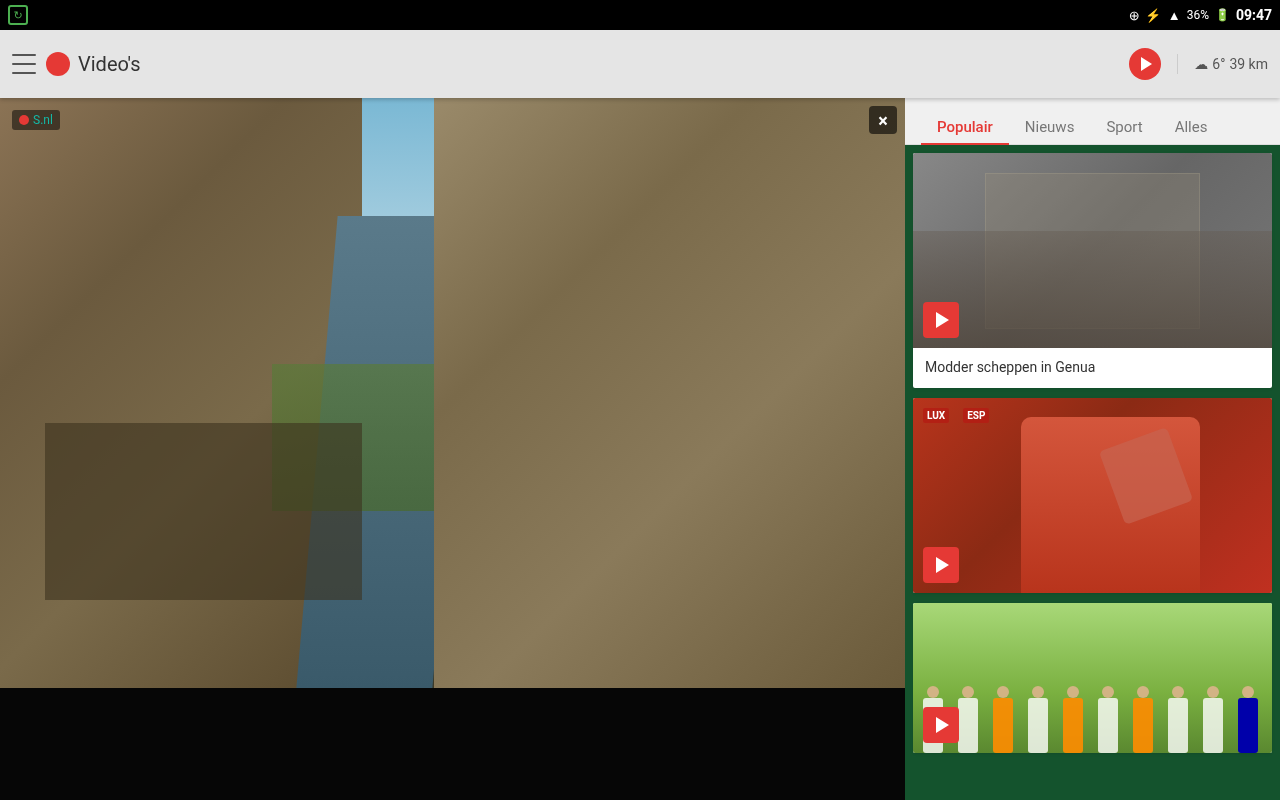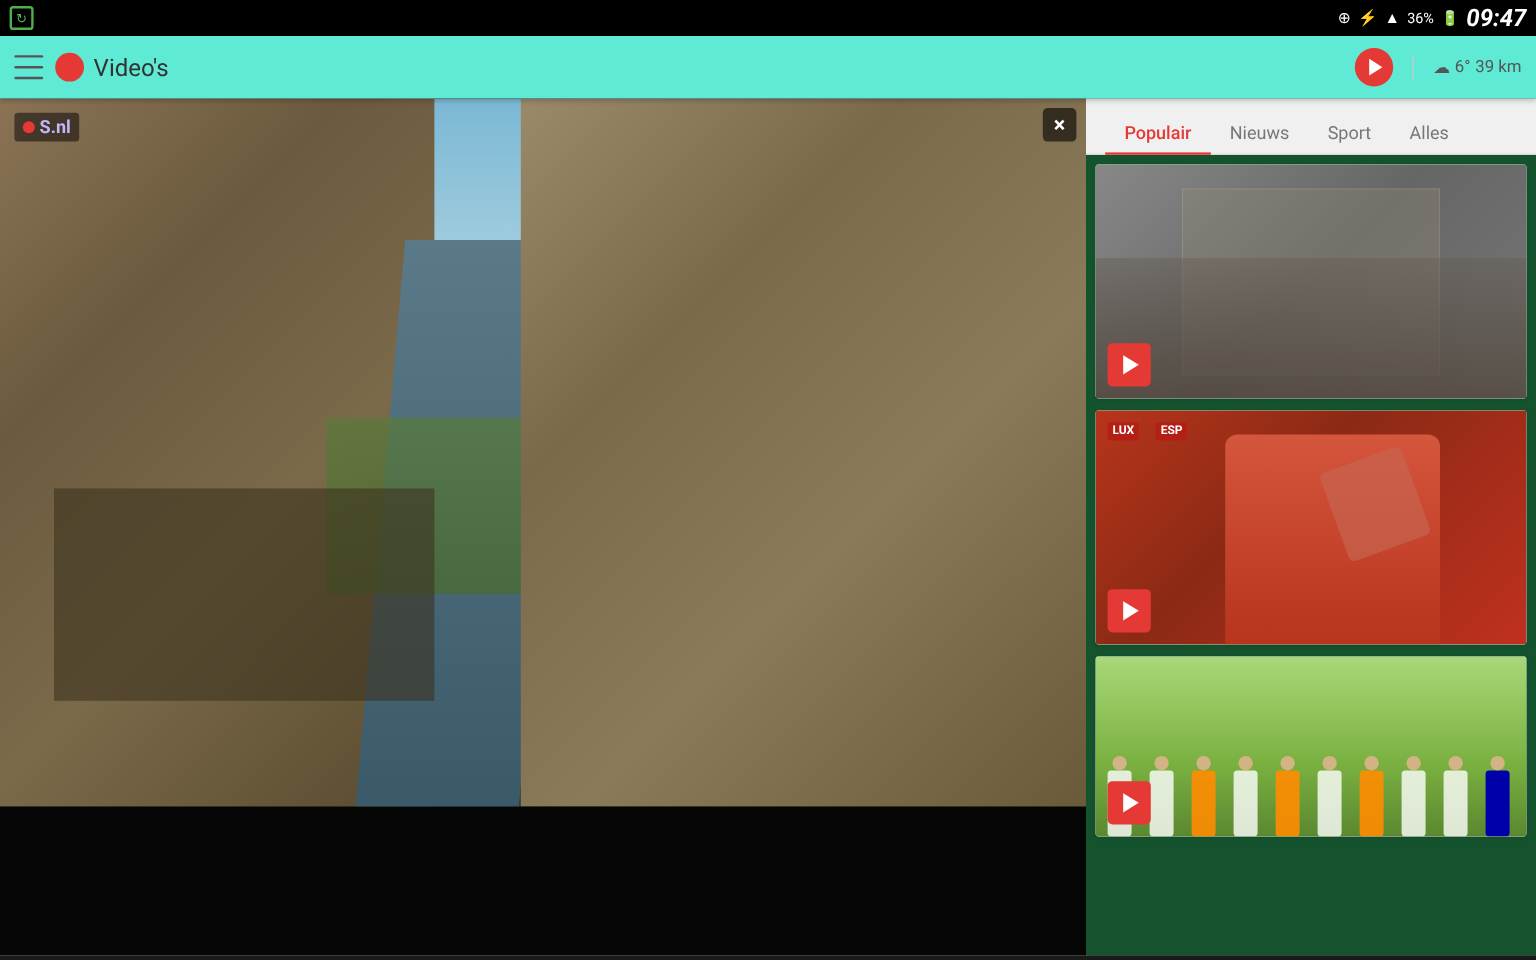--- a/index.html
+++ b/index.html
@@ -45,22 +45,22 @@
       display: flex;
       align-items: center;
       justify-content: center;
       color: #4CAF50;
       font-size: 11px;
     }
 
     
     #app-bar {
       width: 100%;
-      height: 52px;
-      background: #5eead4;
+      height: 68px;
+      background: #e5e5e5;
       display: flex;
       align-items: center;
       padding: 0 12px;
       box-shadow: 0 2px 4px rgba(0,0,0,0.2);
       position: relative;
       z-index: 10;
     }
     #menu-icon {
       width: 24px;
       height: 20px;
@@ -233,23 +233,23 @@
       padding: 3px 7px;
       border-radius: 3px;
     }
     #video-watermark .wm-dot {
       width: 10px;
       height: 10px;
       background: #e53935;
       border-radius: 50%;
     }
     #video-watermark span {
-      color: #c4b5fd;
-      font-size: 15px;
-      font-weight: bold;
+      color: #14b8a6;
+      font-size: 12px;
+      font-weight: normal;
     }
 
     
     #video-close {
       position: absolute;
       top: 8px;
       right: 8px;
       width: 28px;
       height: 28px;
       background: rgba(0,0,0,0.6);
@@ -473,21 +473,21 @@
 <div id="status-bar">
   <div id="status-bar-left">
     <div class="refresh-icon">↻</div>
   </div>
   <div id="status-bar-right">
     <span class="status-icon">⊕</span>
     <span class="status-icon">⚡</span>
     <span class="status-icon">▲</span>
     <span>36%</span>
     <span>🔋</span>
-    <span style="font-weight:bold;font-size:20px;font-style:italic;">09:47</span>
+    <span style="font-weight:bold;font-size:14px;">09:47</span>
   </div>
 </div>
 
 <div id="app-bar">
   <div id="menu-icon">
     <span></span>
     <span></span>
     <span></span>
   </div>
   <div id="app-logo">
@@ -558,20 +558,21 @@
     <div id="video-list">
 
       <div class="video-card">
         <div class="video-thumbnail">
           <div class="thumb1-bg">
             <div class="thumb1-square"></div>
             <div class="thumb1-crowd"></div>
           </div>
           <div class="play-overlay"></div>
         </div>
+        <div class="video-title">Modder scheppen in Genua</div>
       </div>
 
       <div class="video-card">
         <div class="video-thumbnail">
           <div class="thumb2-bg">
             <div class="thumb2-figure"></div>
             <div class="thumb2-arm"></div>
             <div class="thumb2-overlay">
               <span class="score-badge">LUX</span>
               <span class="score-badge">ESP</span>

